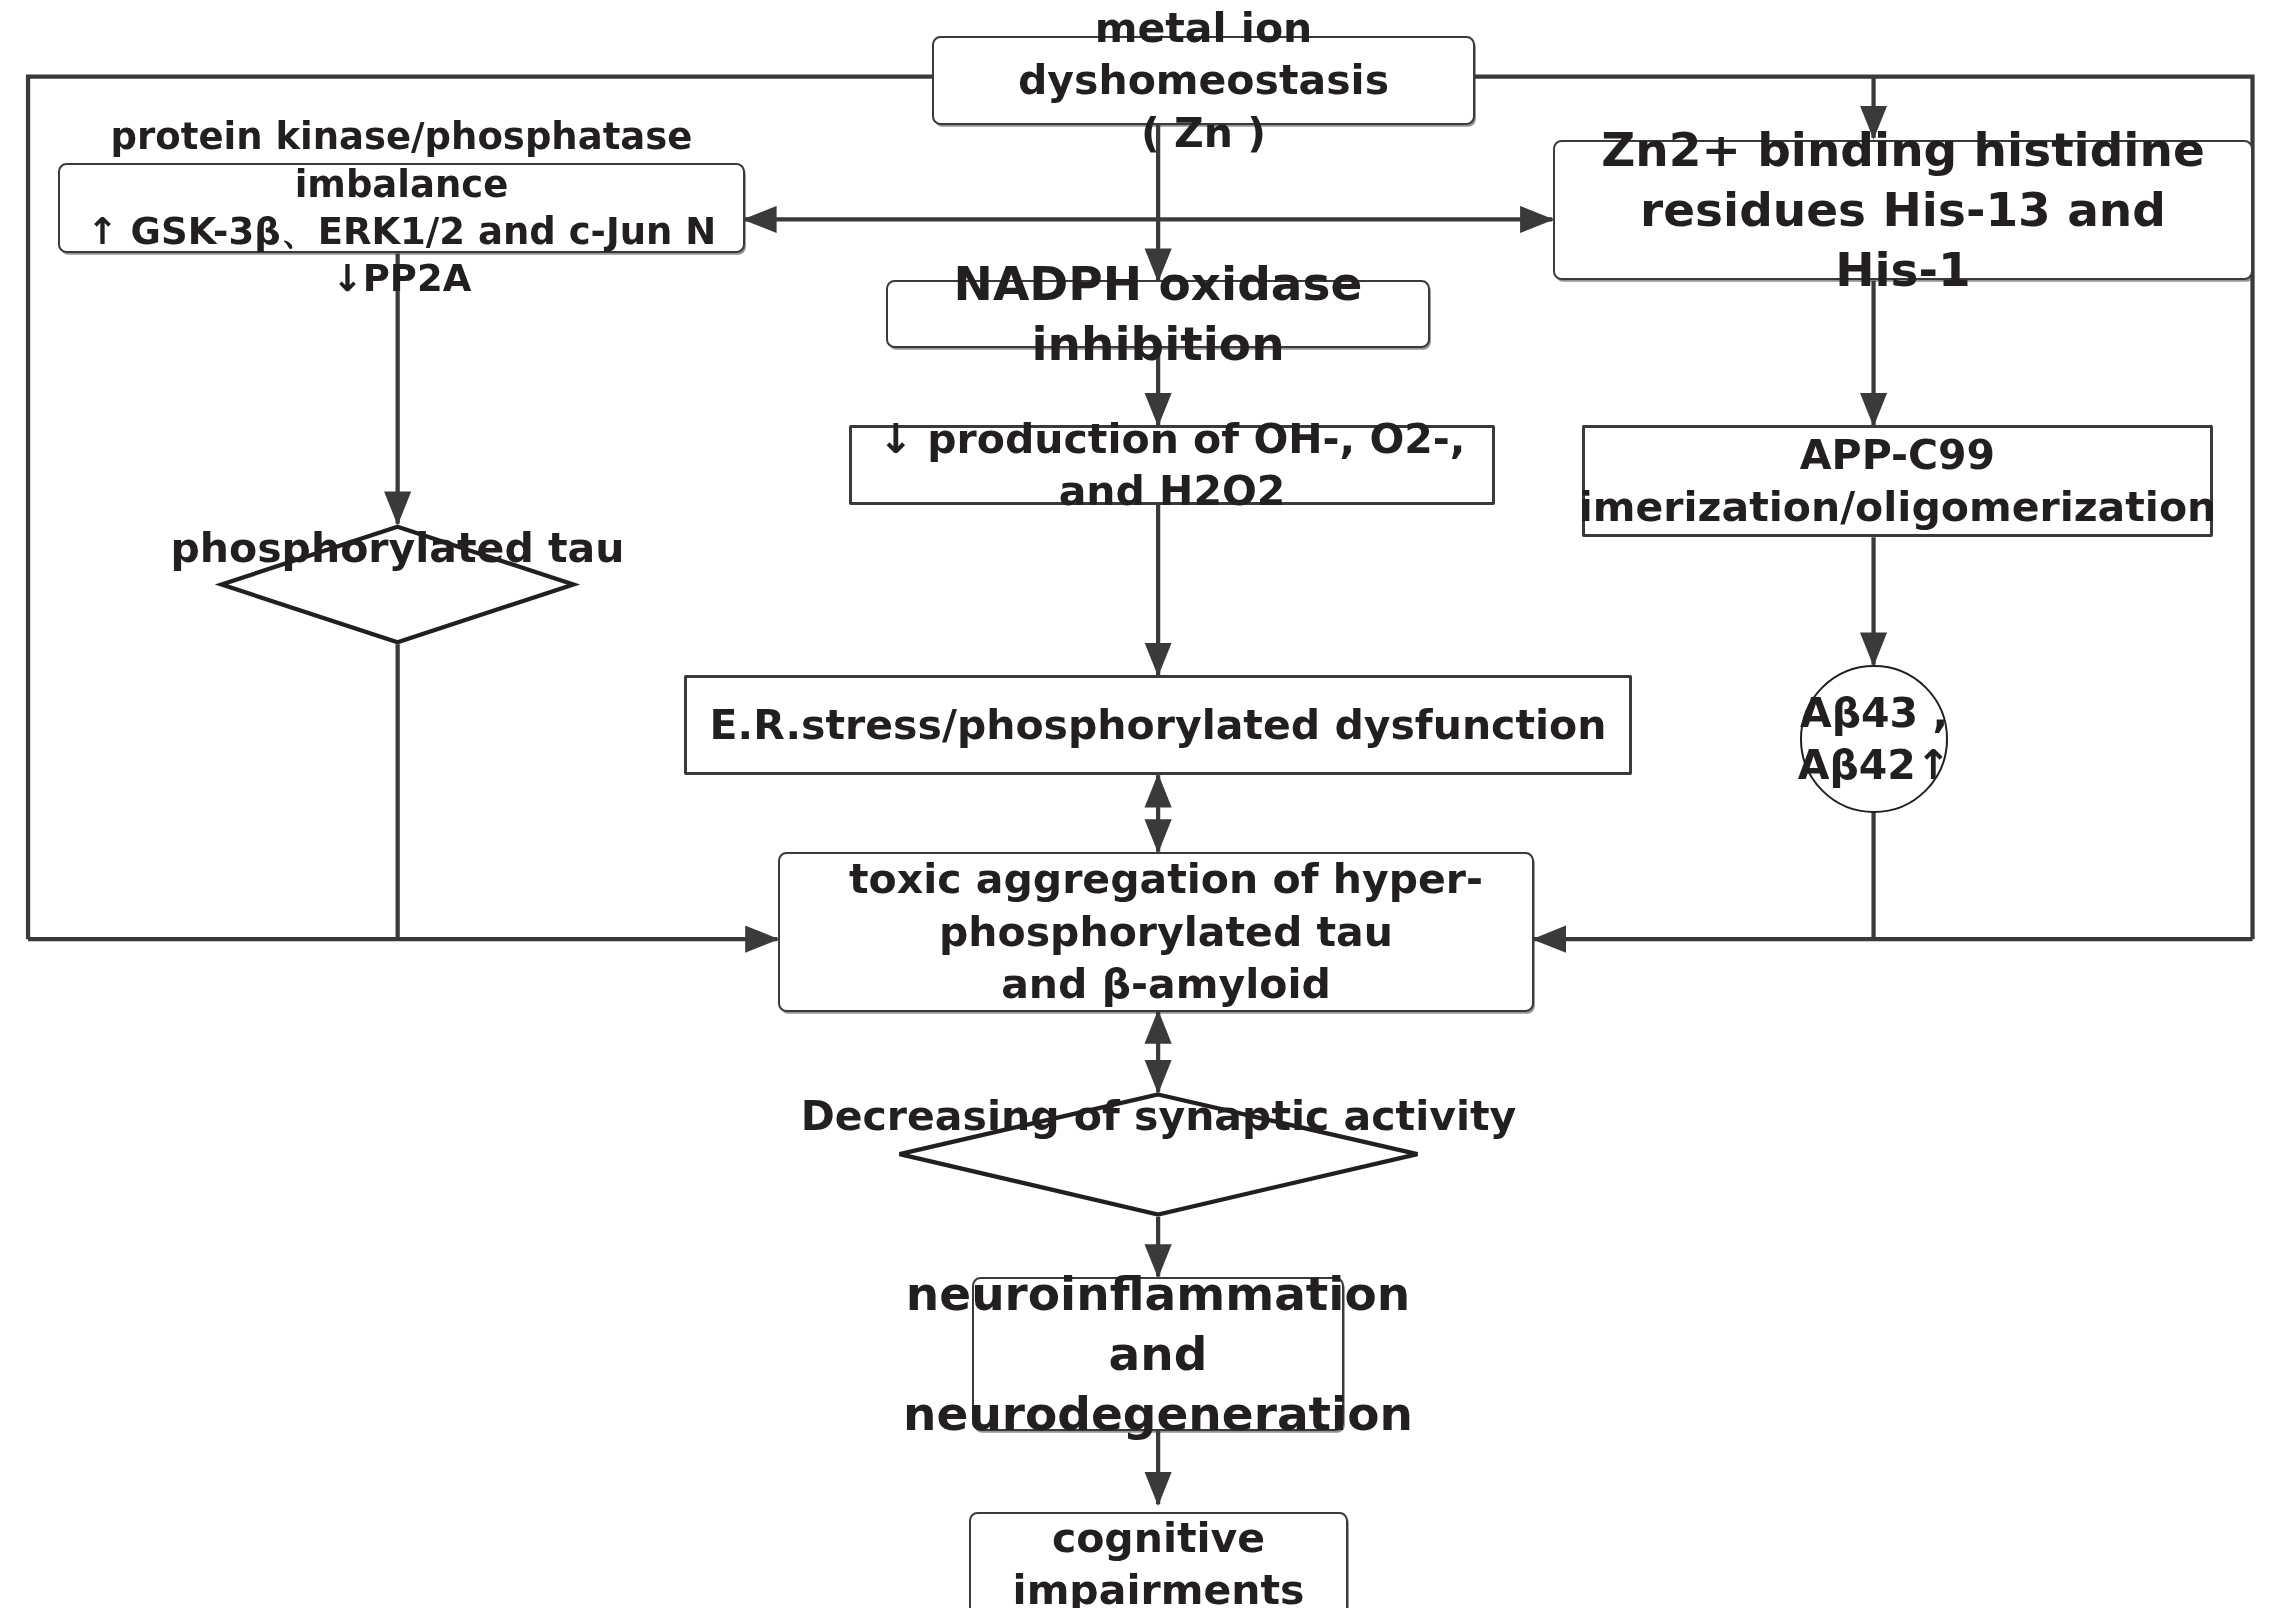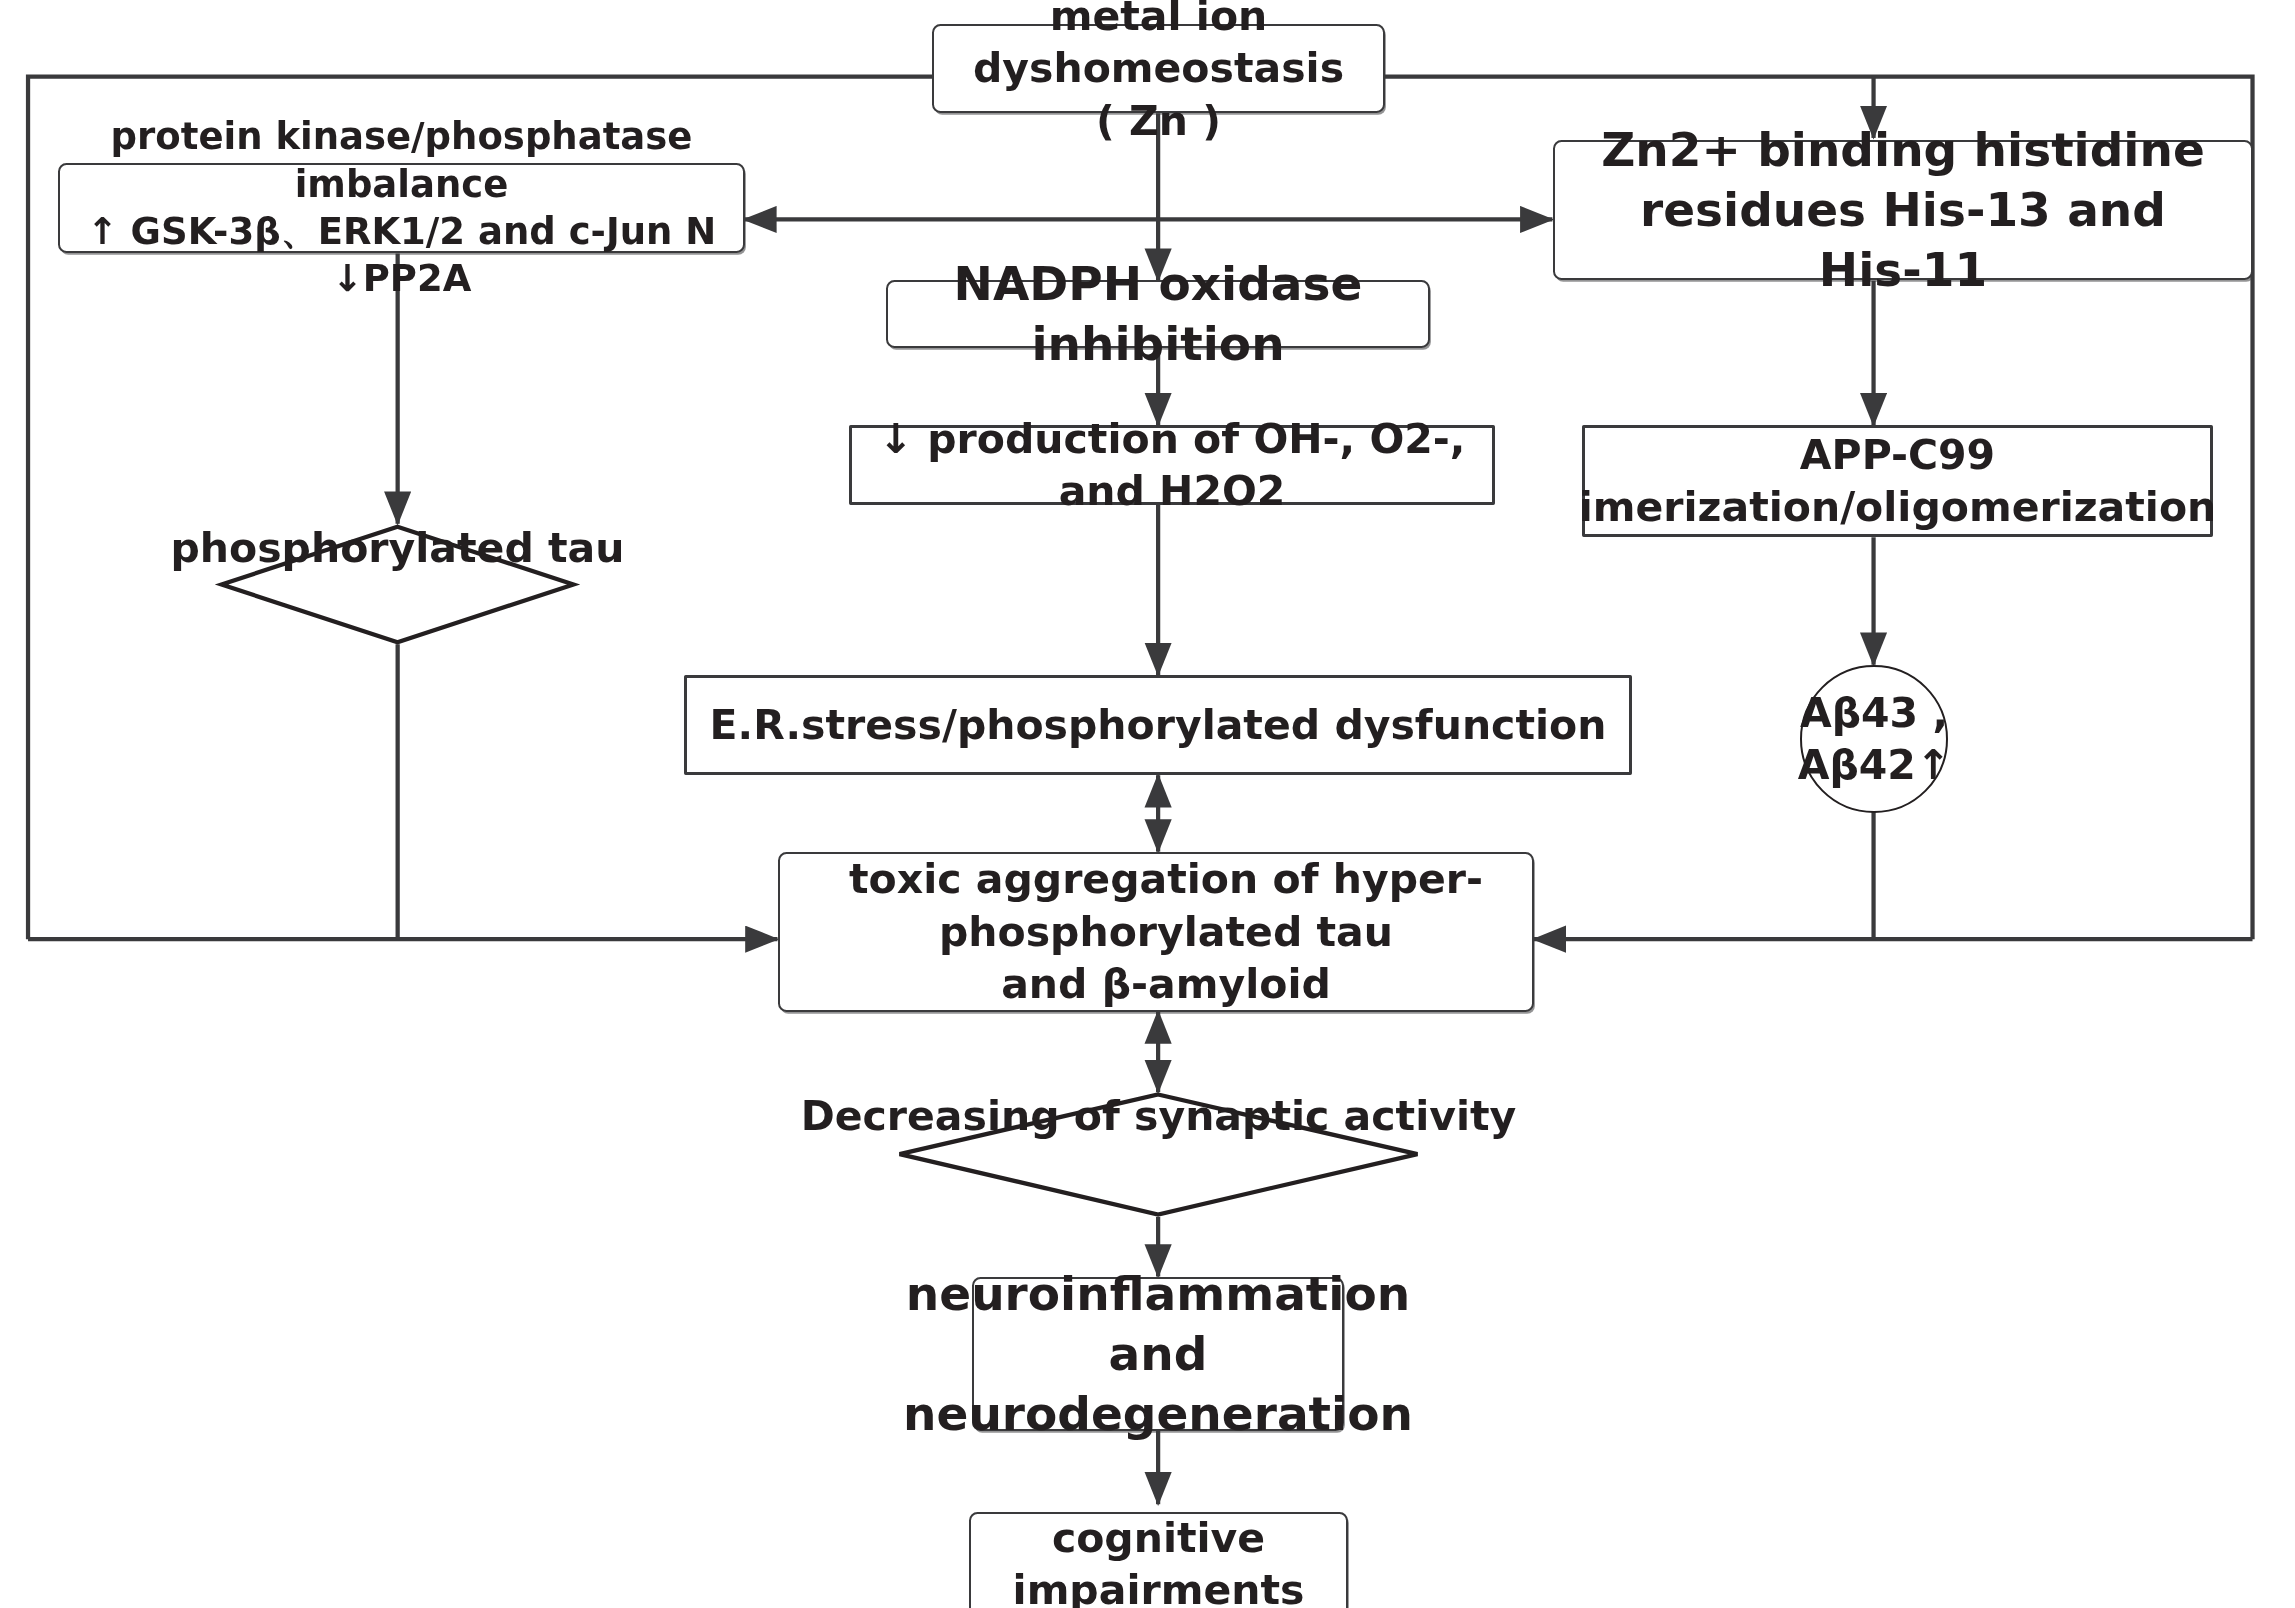--- a/index.html
+++ b/index.html
@@ -130,38 +130,38 @@
       <path d="M1363,912 L1363,1002" marker-start="url(#ah-start)" marker-end="url(#ah)"></path>
 
       <path d="M1363,1190 L1363,1285" marker-start="url(#ah-start)" marker-end="url(#ah)"></path>
 
       <path d="M1363,1432 L1363,1502" marker-end="url(#ah)"></path>
 
       <path d="M1363,1683 L1363,1770" marker-end="url(#ah)"></path>
     </g>
   </svg>
 
-  <div class="node box t48" style="left:932px; top:24px; width:453px; height:89px;">
+  <div class="node box t48" style="left:932px; top:36px; width:543px; height:89px;">
     <div>
       <span class="sub">metal ion dyshomeostasis</span>
       <span class="sub">( Zn )</span>
     </div>
   </div>
 
   <div class="node box t44" style="left:58px; top:163px; width:687px; height:90px;">
     <div>
       <span class="sub">protein kinase/phosphatase imbalance</span>
       <span class="sub">↑  GSK-3β、ERK1/2 and c-Jun N     ↓PP2A</span>
     </div>
   </div>
 
   <div class="node box t46" style="left:1553px; top:140px; width:700px; height:140px;">
     <div>
       <span class="sub">Zn2+ binding histidine residues His-13 and</span>
-      <span class="sub">His-11</span>
+      <span class="sub">His-1</span>
     </div>
   </div>
 
   <div class="node box t46" style="left:886px; top:280px; width:544px; height:68px;">
     <span>NADPH oxidase inhibition</span>
   </div>
 
   <div class="node box-sharp t48" style="left:849px; top:425px; width:646px; height:80px;">
     <span>↓ production of  OH-, O2-, and H2O2</span>
   </div>

